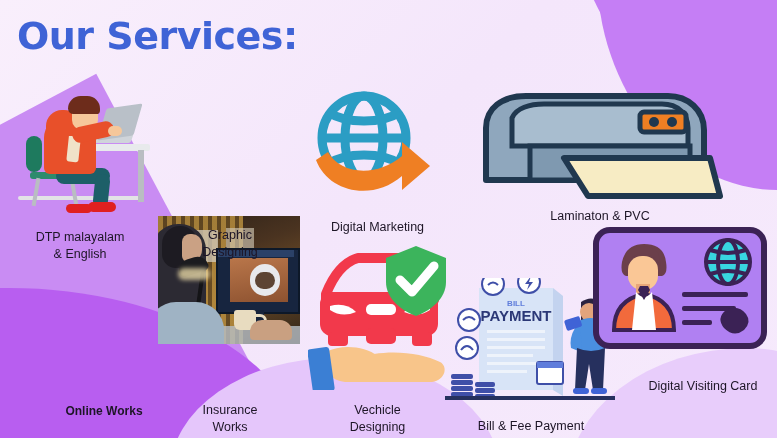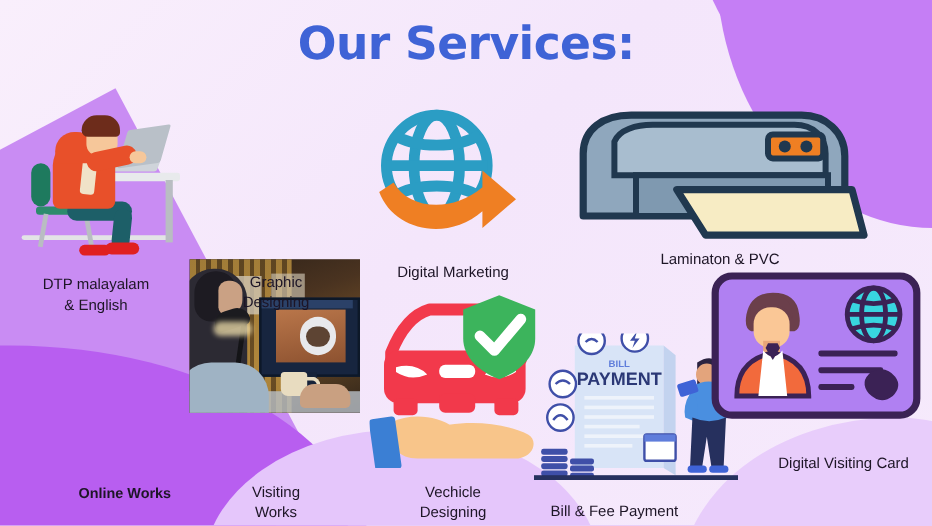--- a/index.html
+++ b/index.html
@@ -41,24 +41,25 @@
     left:170px;bottom:-150px;width:330px;height:230px;
     background:#e5c6fb;border-radius:60% 60% 0 0;
   }
   #blob-br{
     right:-90px;bottom:-140px;width:300px;height:230px;
     background:#e8cdfb;border-radius:60% 40% 0 0;
   }
 
   
   #title{
-    position:absolute;left:0;right:0;top:14px;text-align:center;
+    position:absolute;left:0;right:0;top:14px;
     font-size:38px;font-weight:bold;letter-spacing:-0.5px;
     color:#3f63d6;font-family:"DejaVu Sans", sans-serif;
     z-index:6;
+    padding-left:17px;
   }
 
   
   .tile{position:absolute;z-index:5;}
   .caption{
     text-align:center;font-size:12.5px;color:#1d1526;line-height:1.35;
     font-family:"Liberation Sans", sans-serif;margin-top:3px;
   }
   .caption.bold{font-weight:bold;font-size:12px;}
   .photo{
@@ -133,21 +134,21 @@
 
   
   .cap-abs{position:absolute;z-index:6;}
   #cap-dtp{left:0px;top:226px;width:160px;}
   #cap-graphic{left:155px;top:224px;width:150px;}
   #cap-marketing{left:300px;top:216px;width:155px;}
   #cap-laminator{left:500px;top:205px;width:200px;}
   #cap-online{left:0px;top:400px;width:160px;padding-left:24px;}
   #cap-print{left:155px;top:399px;width:150px;}
   #cap-vehicle{left:305px;top:399px;width:145px;}
-  #cap-bill{left:417px;top:415px;width:190px;}
+  #cap-bill{left:436px;top:415px;width:190px;}
   #cap-card{left:608px;top:352px;width:190px;margin-top:23px;}
 
   #continue{
     position:absolute;left:600px;top:385px;width:170px;z-index:7;
     color:#f43f57;font-weight:bold;font-size:25px;text-align:center;
     font-family:"DejaVu Sans", sans-serif;letter-spacing:-0.5px;
   }
 </style>
 </head>
 <body>
@@ -249,21 +250,21 @@
   </div>
   <div class="cap-abs" id="cap-laminator">
     <div class="caption"><span>Laminaton &amp; PVC</span></div>
   </div>
 
   <div class="cap-abs" id="cap-online">
     <div class="caption bold"><span>Online Works</span></div>
   </div>
 
   <div class="cap-abs" id="cap-print">
-    <div class="caption"><span>Visiting</span><br>
+    <div class="caption"><span>Insurance</span><br>
       <span>Works</span></div>
   </div>
 
   <div class="tile" id="ic-vehicle">
     <svg viewBox="0 0 140 150" width="140" height="150">
       <g fill="#f2394b">
         <path d="M18 54 C26 34, 36 22, 50 18 L96 18 C110 22, 120 34, 126 54 L126 60 L18 60 Z" fill="none" stroke="#f2394b" stroke-width="10" stroke-linejoin="round"></path>
         <rect x="12" y="52" width="118" height="44" rx="12"></rect>
         <rect x="20" y="92" width="20" height="14" rx="4"></rect>
         <rect x="104" y="92" width="20" height="14" rx="4"></rect>

